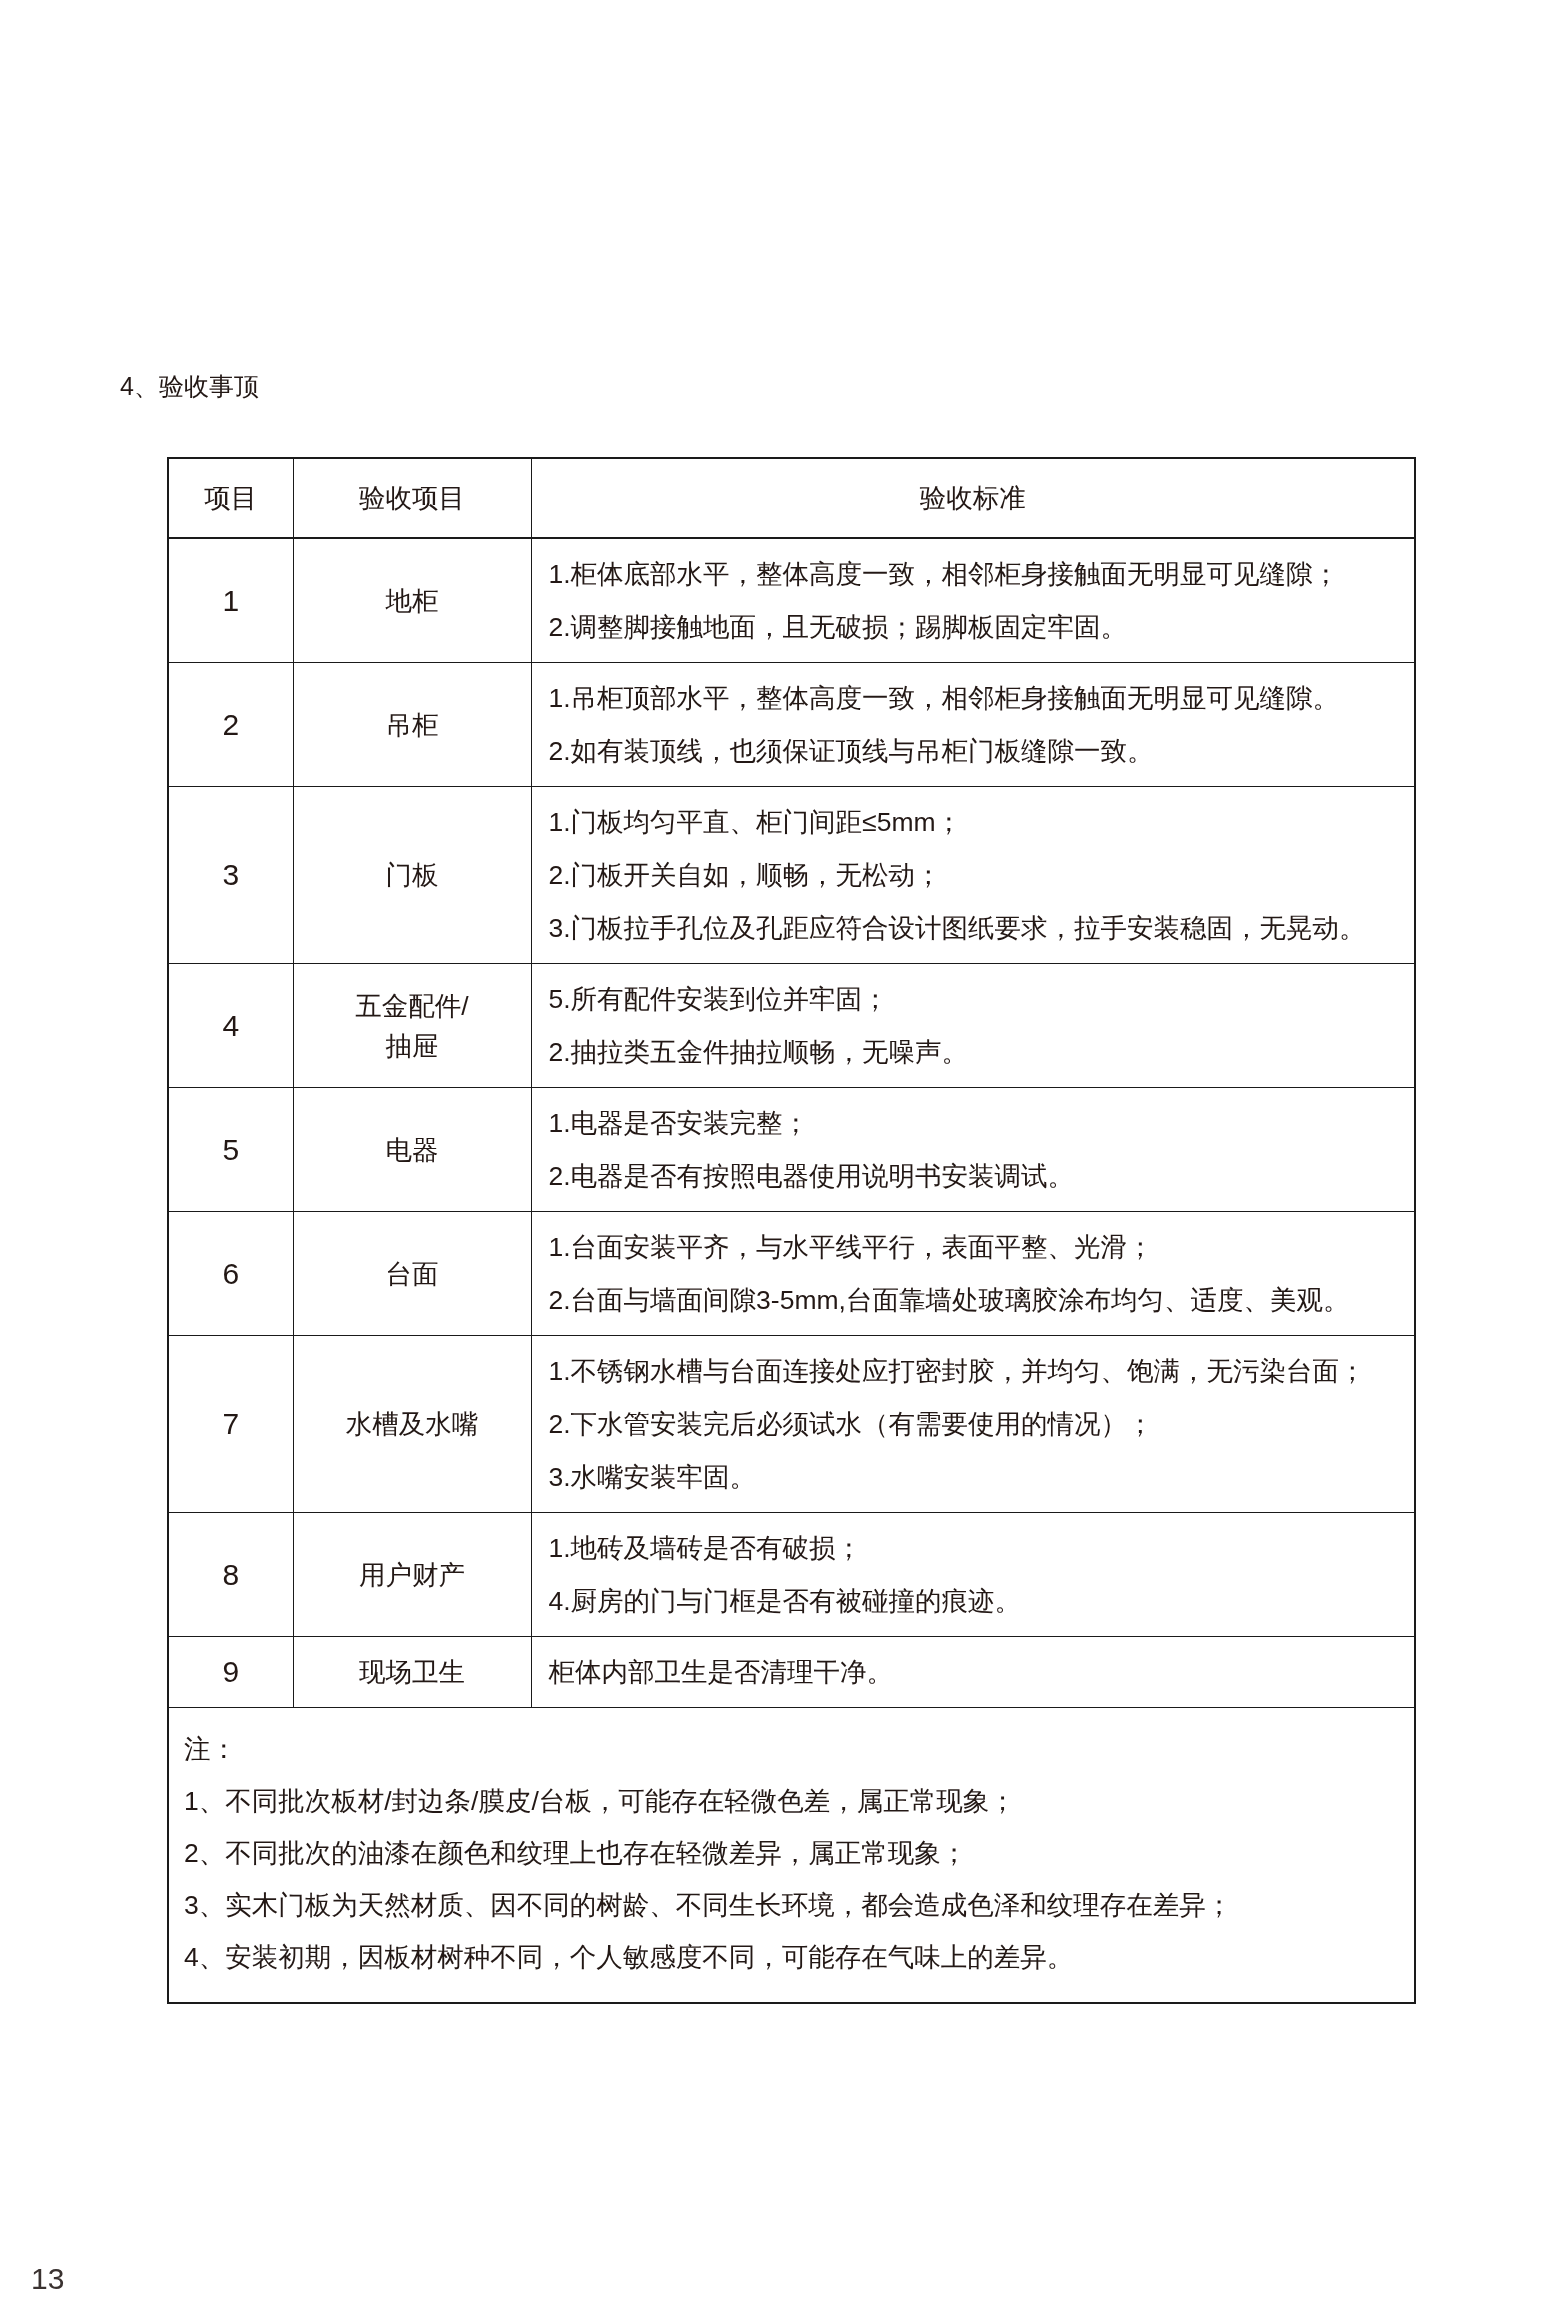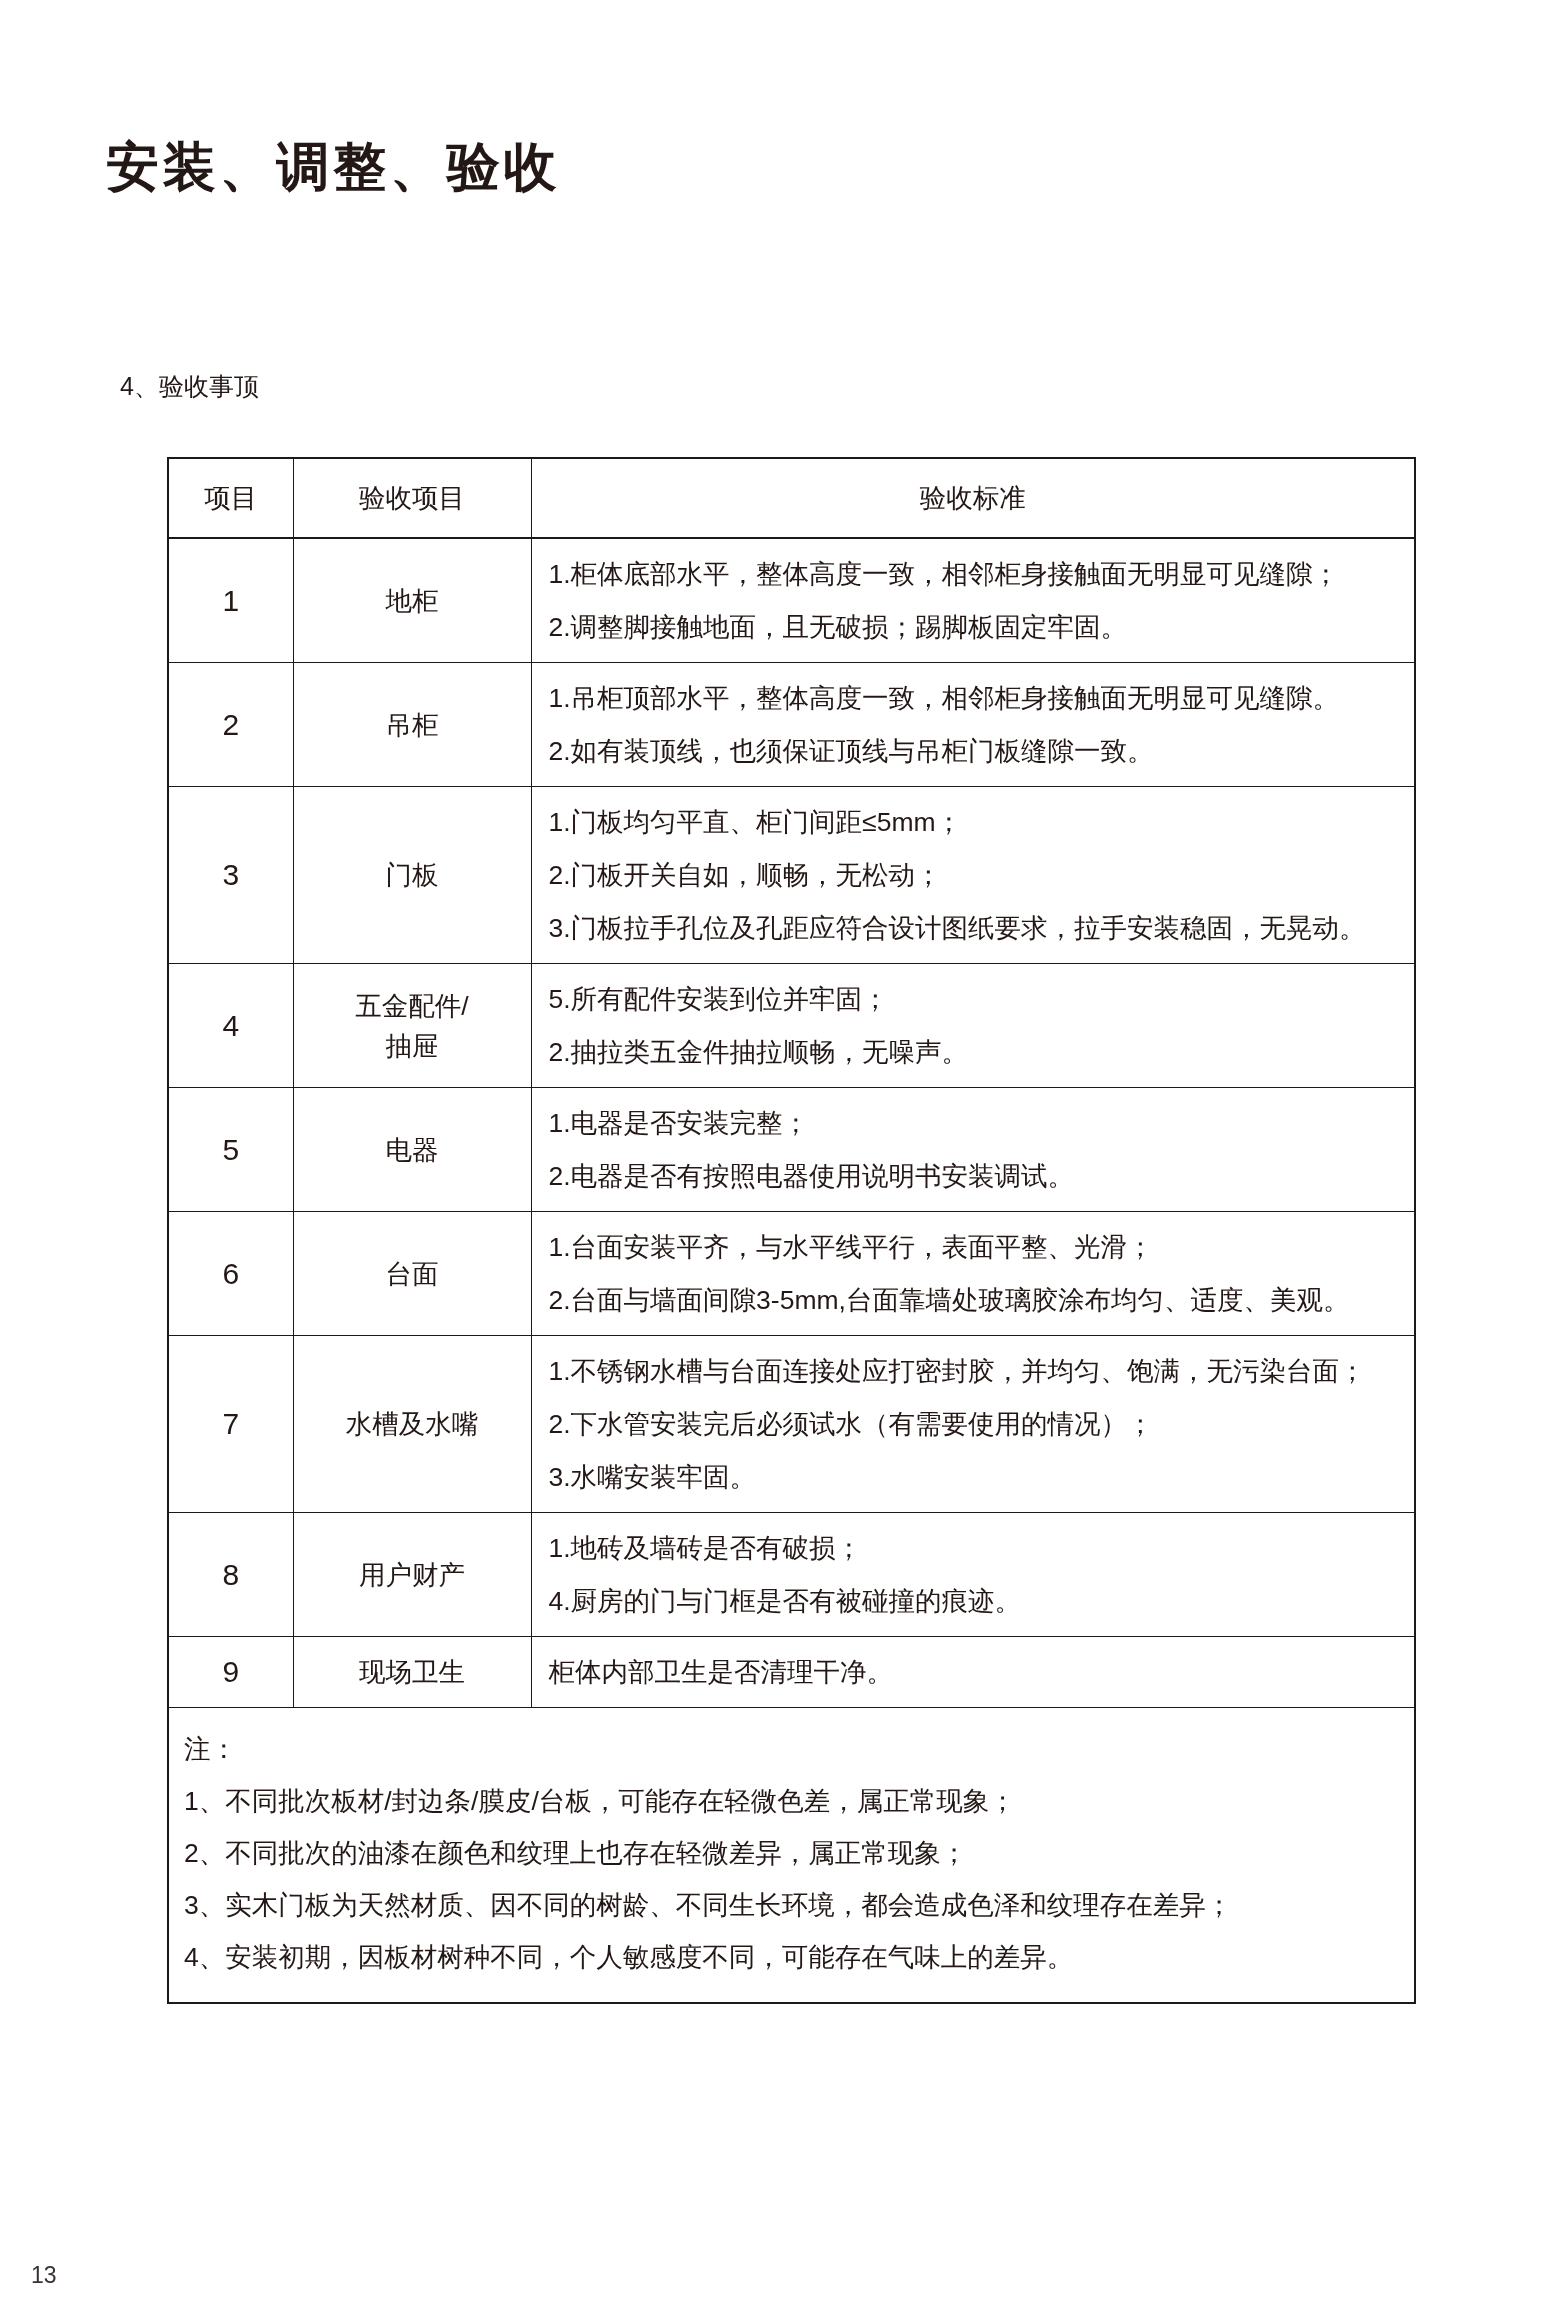--- a/index.html
+++ b/index.html
@@ -74,30 +74,29 @@
   .note-cell {
     padding: 15px 19px 19px 15px;
   }
   .note-line {
     line-height: 52px;
   }
   .page-number {
     position: absolute;
     left: 31px;
     top: 2262px;
-    font-size: 23px;
+    font-size: 30px;
     color: #3a3230;
   }
 </style>
 </head>
 <body>
 
 <div class="page">
 
-  <h1 class="doc-title">安装、调整、验收</h1>
 
   <div class="section-heading">4、验收事顶</div>
 
   <table class="acceptance-table">
     <colgroup>
       <col style="width:125px">
       <col style="width:238px">
       <col style="width:884px">
     </colgroup>
     <thead>

